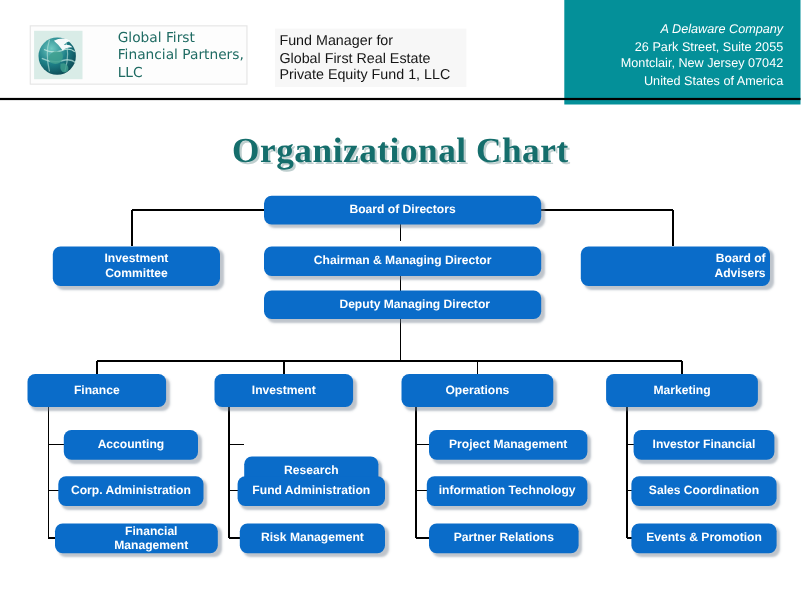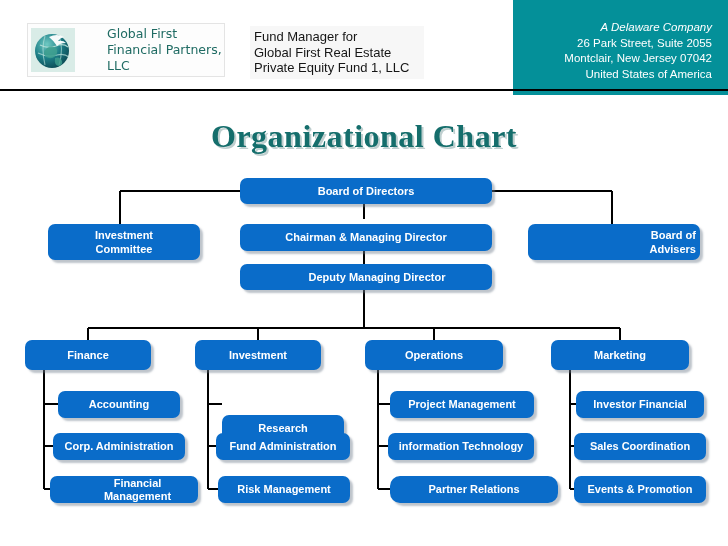--- a/index.html
+++ b/index.html
@@ -294,21 +294,21 @@
     <div class="node" style="left:218px; top:476px; width:132px; height:27px;">
       <span>Risk Management</span>
     </div>
 
     <div class="node" style="left:390px; top:391px; width:144px; height:27px;">
       <span>Project Management</span>
     </div>
     <div class="node" style="left:388px; top:433px; width:146px; height:27px;">
       <span>information Technology</span>
     </div>
-    <div class="node" style="left:390px; top:476px; width:168px; height:27px;border-radius:10px;">
+    <div class="node" style="left:390px; top:476px; width:136px; height:27px;">
       <span>Partner Relations</span>
     </div>
 
     <div class="node" style="left:576px; top:391px; width:128px; height:27px;">
       <span>Investor Financial</span>
     </div>
     <div class="node" style="left:574px; top:433px; width:132px; height:27px;">
       <span>Sales Coordination</span>
     </div>
     <div class="node" style="left:574px; top:476px; width:132px; height:27px;">

